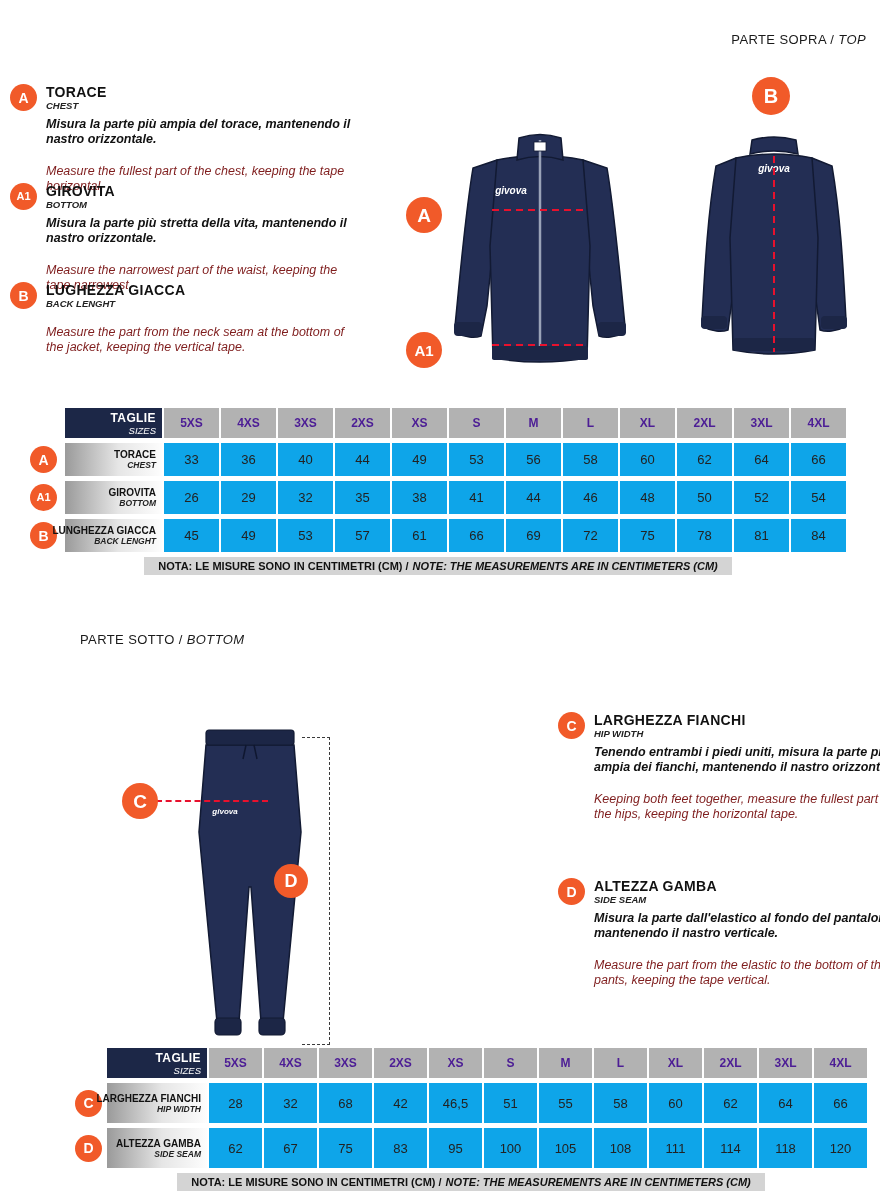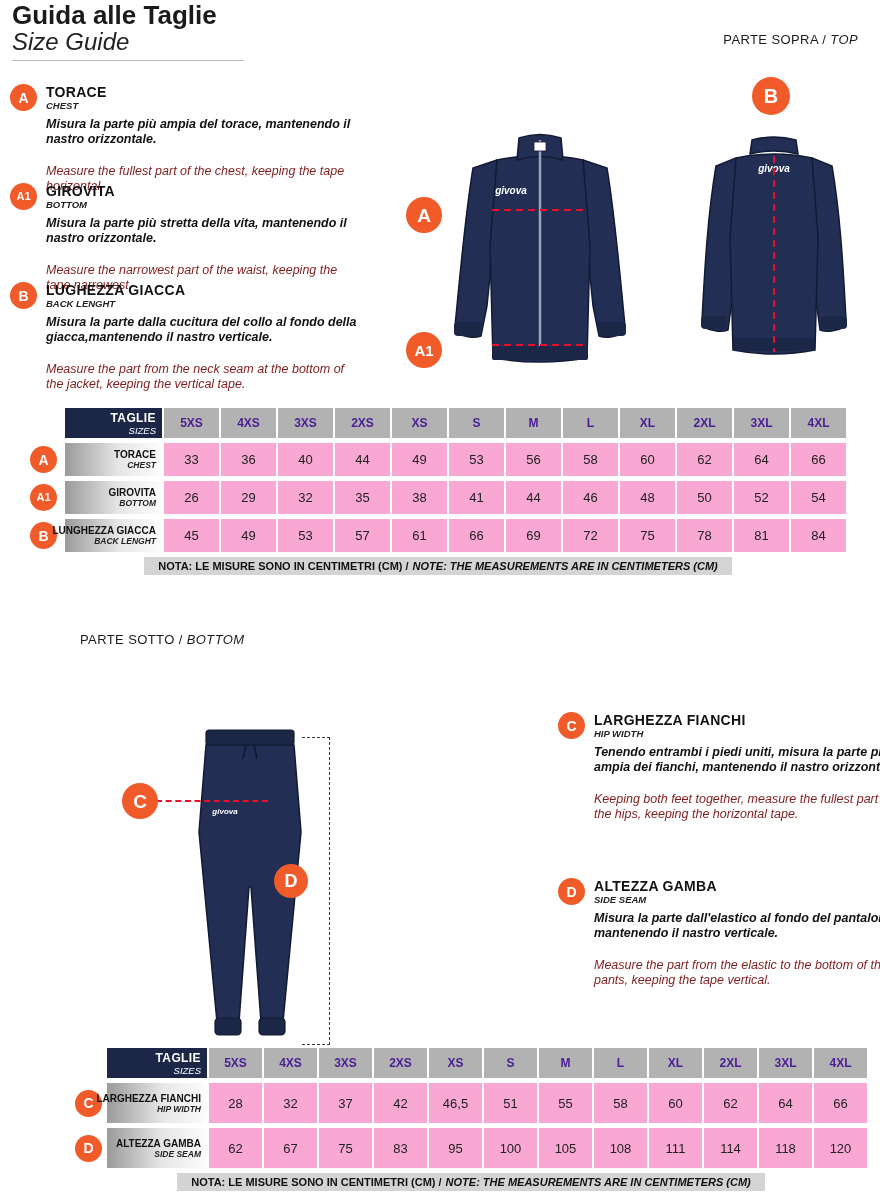--- a/index.html
+++ b/index.html
@@ -7,21 +7,21 @@
   body { font-family:"Liberation Sans", sans-serif; color:#111; }
   .page { position:relative; width:880px; height:1196px; background:#fff; overflow:hidden; }
 
   
   .title-block { position:absolute; left:12px; top:2px; width:232px; border-bottom:1px solid #bdbdbd; padding-bottom:4px; }
   .title-it { font-size:26px; font-weight:bold; color:#1a1a1a; line-height:1.05; }
   .title-en { font-size:24px; font-style:italic; font-weight:normal; color:#222; line-height:1.1; }
 
   .section-label { position:absolute; font-size:13px; letter-spacing:.4px; color:#1a1a1a; }
   .section-label i { font-style:italic; }
-  #label-top { right:22px; top:32px; }
+  #label-top { right:14px; top:32px; }
   #label-bottom { left:80px; top:632px; }
 
   
   .badge { background:#F15A29; color:#fff; border-radius:50%; display:flex; align-items:center; justify-content:center;
            font-weight:bold; flex:none; line-height:1; }
   .badge.b27 { width:27px; height:27px; font-size:14px; }
   .badge.b27.small { font-size:11px; }
   .badge.diagram { position:absolute; z-index:6; }
   #badge-a  { left:406px; top:197px; width:36px; height:36px; font-size:19px; }
   #badge-a1 { left:406px; top:332px; width:36px; height:36px; font-size:15px; }
@@ -63,35 +63,31 @@
   .mcol { width:var(--mw); flex:none; display:flex; align-items:center; }
   .lcell { width:var(--lw); flex:none; display:flex; flex-direction:column; justify-content:center; align-items:flex-end; padding-right:6px; }
   .lcell.corner { background:#1C2747; color:#fff; }
   .corner-main { font-weight:bold; font-size:12px; letter-spacing:.4px; }
   .corner-sub { font-style:italic; font-size:9.5px; }
   .lcell.grad { background:linear-gradient(90deg,#9a9a9a 0%,#e6e6e6 55%,#fdfdfd 100%); }
   .row-label { font-weight:bold; font-size:10px; color:#111; white-space:nowrap; text-align:right; }
   .row-sublabel { font-weight:bold; font-style:italic; font-size:8.5px; color:#222; white-space:nowrap; }
   .vcell { width:var(--vw); flex:none; display:flex; align-items:center; justify-content:center; }
   .vcell.hcell { background:#b2b2b2; font-weight:bold; font-size:12px; color:#4c1d95; }
-  .vcell.dcell { background:#f9a8d4; font-size:13px; color:#222; }
+  .vcell.dcell { background:#0ea5e9; font-size:13px; color:#222; }
   .noterow { display:flex; justify-content:center; margin-top:4px; height:auto; }
   .notebar { background:#d4d4d4; padding:3px 14px; font-size:11px; color:#111; white-space:nowrap; }
   .notebar b { font-weight:bold; }
   .notebar i { font-style:italic; font-weight:bold; margin-left:4px; }
 </style>
 </head>
 <body>
 
 <div class="page">
 
-  <div class="title-block">
-    <div class="title-it">Guida alle Taglie</div>
-    <div class="title-en">Size Guide</div>
-  </div>
 
   <div class="section-label" id="label-top">
     <span>PARTE SOPRA /</span>
     <i>TOP</i>
   </div>
 
   <div class="section-label" id="label-bottom">
     <span>PARTE SOTTO /</span>
     <i>BOTTOM</i>
   </div>
@@ -114,21 +110,20 @@
       <p class="instr-it">Misura la parte più stretta della vita, mantenendo il nastro orizzontale.</p>
       <p class="instr-en">Measure the narrowest part of the waist, keeping the tape narrowest.</p>
     </div>
   </div>
 
   <div class="instr" id="instr-b">
     <div class="badge b27">B</div>
     <div class="instr-body">
       <div class="instr-title">LUGHEZZA GIACCA</div>
       <div class="instr-sub">BACK LENGHT</div>
-      <p class="instr-it">Misura la parte dalla cucitura del collo al fondo della giacca,mantenendo il nastro verticale.</p>
       <p class="instr-en">Measure the part from the neck seam at the bottom of the jacket, keeping the vertical tape.</p>
     </div>
   </div>
 
   <div class="instr" id="instr-c">
     <div class="badge b27">C</div>
     <div class="instr-body">
       <div class="instr-title">LARGHEZZA FIANCHI</div>
       <div class="instr-sub">HIP WIDTH</div>
       <p class="instr-it">Tenendo entrambi i piedi uniti, misura la parte più ampia dei fianchi, mantenendo il nastro orizzontale.</p>
@@ -305,21 +300,21 @@
       <div class="trow data">
         <div class="mcol">
           <div class="badge b27">C</div>
         </div>
         <div class="lcell grad">
           <div class="row-label">LARGHEZZA FIANCHI</div>
           <div class="row-sublabel">HIP WIDTH</div>
         </div>
         <div class="vcell dcell">28</div>
         <div class="vcell dcell">32</div>
-        <div class="vcell dcell">37</div>
+        <div class="vcell dcell">68</div>
         <div class="vcell dcell">42</div>
         <div class="vcell dcell">46,5</div>
         <div class="vcell dcell">51</div>
         <div class="vcell dcell">55</div>
         <div class="vcell dcell">58</div>
         <div class="vcell dcell">60</div>
         <div class="vcell dcell">62</div>
         <div class="vcell dcell">64</div>
         <div class="vcell dcell">66</div>
       </div>

